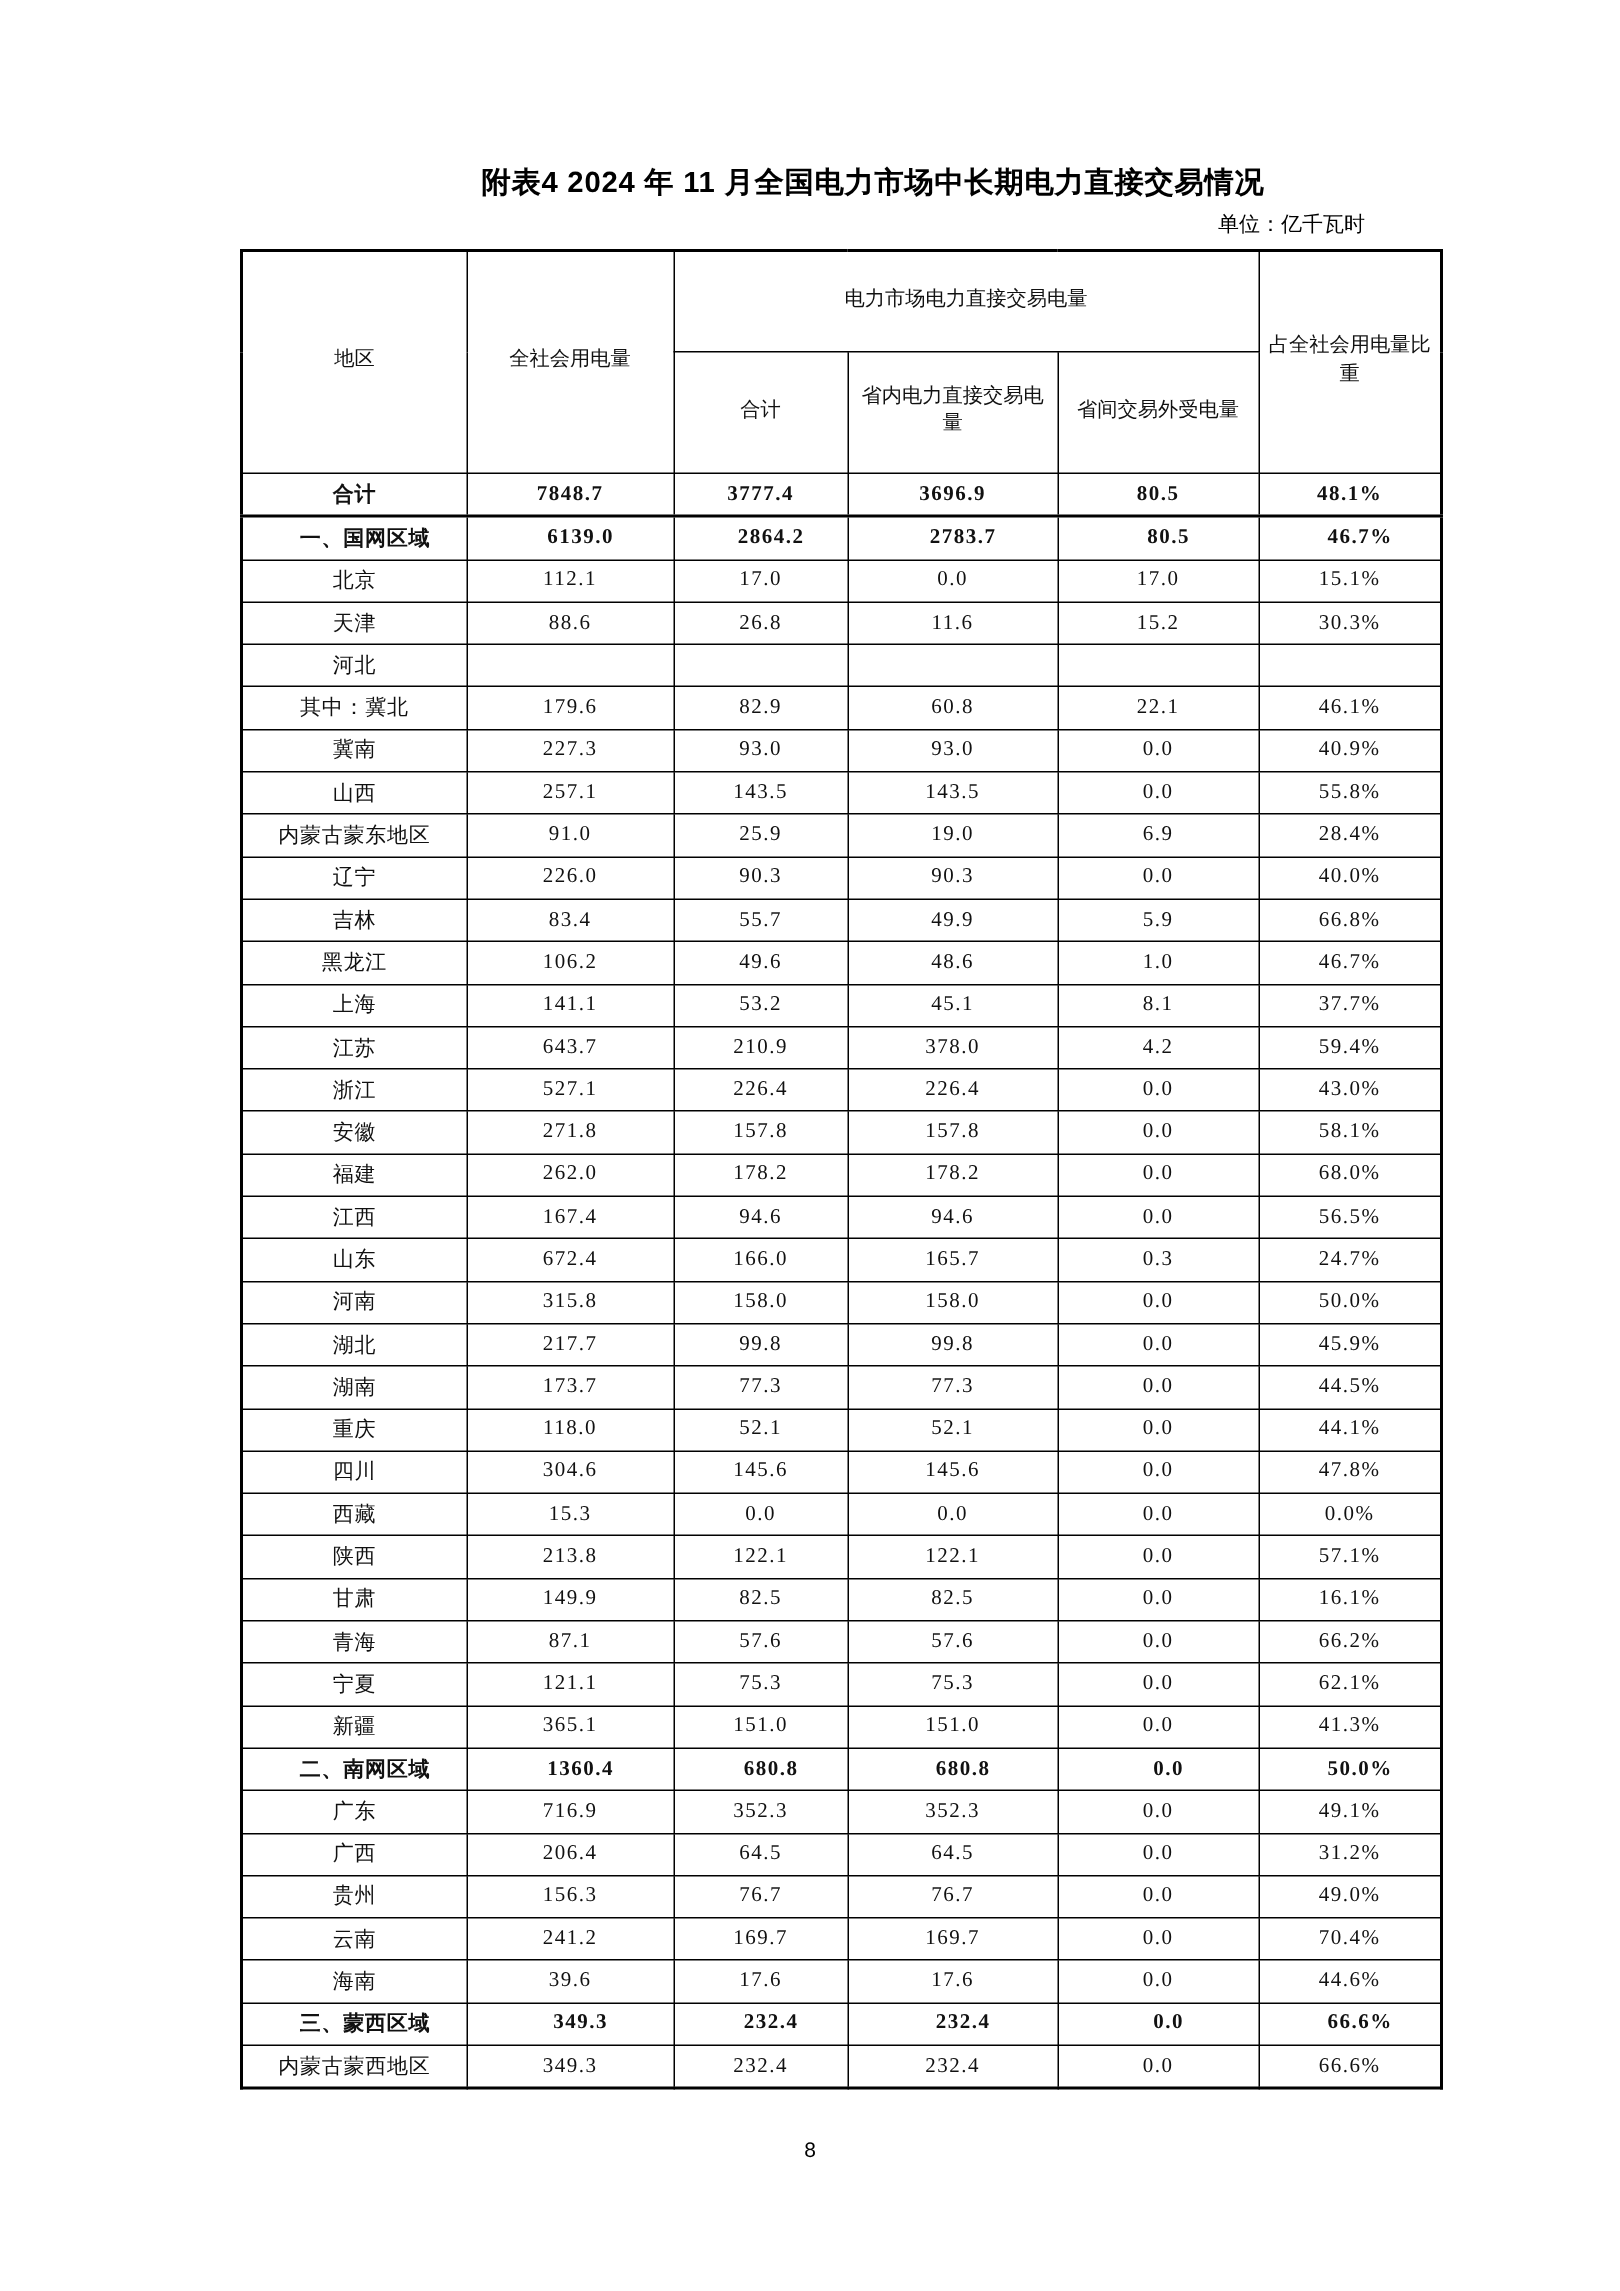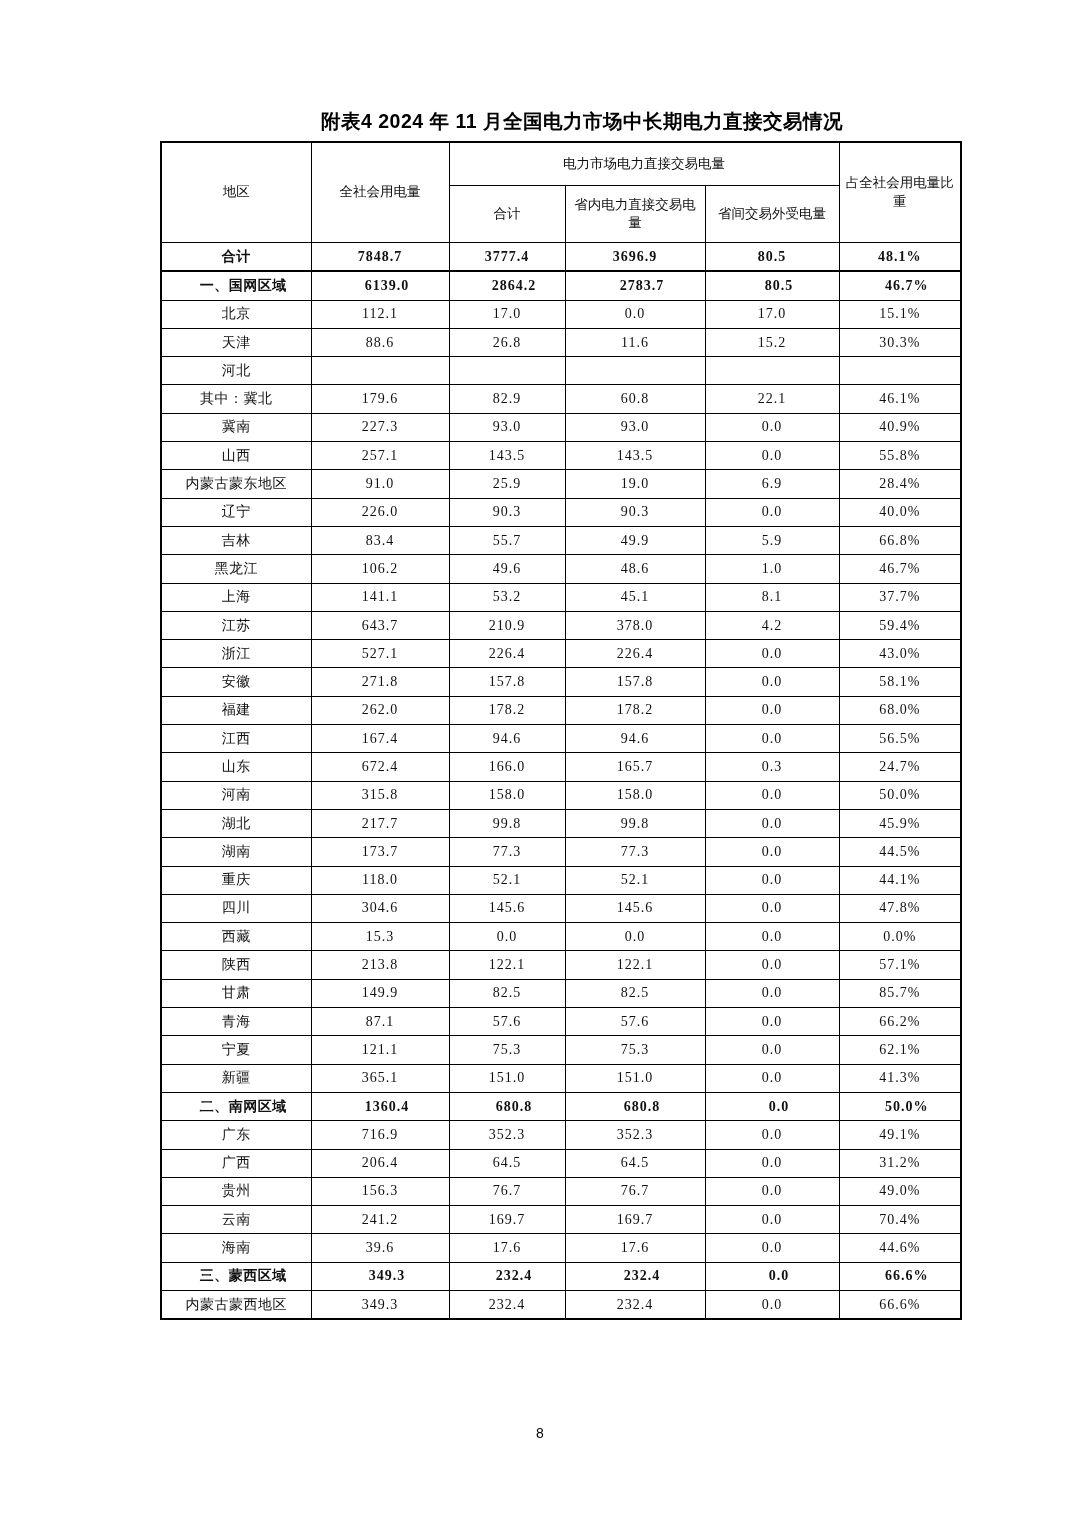--- a/index.html
+++ b/index.html
@@ -45,24 +45,24 @@
   }
   table.main th, table.main td {
     border: 1px solid #000;
     padding: 0;
     text-align: center;
     vertical-align: middle;
     font-weight: normal;
     color: #111;
   }
   table.main thead th {
-    font-family: Liberation Serif, serif;
+    font-family: Liberation Mono, monospace;
     font-size: 13.5px;
     line-height: 1.35;
-    padding: 4px 4px;
+    padding: 16px 4px;
   }
   
   table.main {
     border: 2px solid #000;
   }
   thead tr.h1 th { height: 34px; }
   thead tr.h2 th { height: 48px; }
   .col-region { width: 150px; }
   .col-total  { width: 138px; }
   .col-sum    { width: 116px; }
@@ -110,20 +110,21 @@
     color: #000;
   }
 </style>
 </head>
 <body>
 
 <div class="page">
 
   <div class="doc-title">附表4  2024 年 11 月全国电力市场中长期电力直接交易情况</div>
 
+  <div class="unit-line">单位：亿千瓦时</div>
 
   <table class="main">
     <colgroup>
       <col class="col-region">
       <col class="col-total">
       <col class="col-sum">
       <col class="col-intra">
       <col class="col-inter">
       <col class="col-pct">
     </colgroup>
@@ -348,21 +349,21 @@
           <td class="num">122.1</td>
           <td class="num">0.0</td>
           <td class="num">57.1%</td>
         </tr>
         <tr>
           <td class="region">甘肃</td>
           <td class="num">149.9</td>
           <td class="num">82.5</td>
           <td class="num">82.5</td>
           <td class="num">0.0</td>
-          <td class="num">85.7%</td>
+          <td class="num">16.1%</td>
         </tr>
         <tr>
           <td class="region">青海</td>
           <td class="num">87.1</td>
           <td class="num">57.6</td>
           <td class="num">57.6</td>
           <td class="num">0.0</td>
           <td class="num">66.2%</td>
         </tr>
         <tr>

